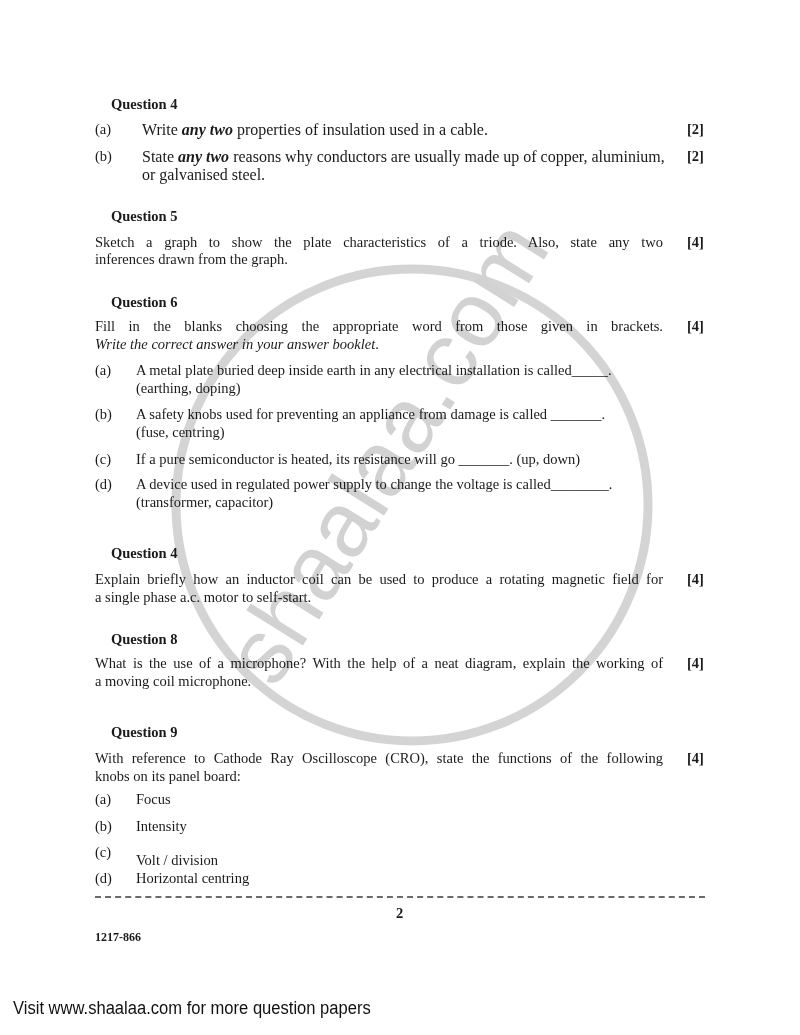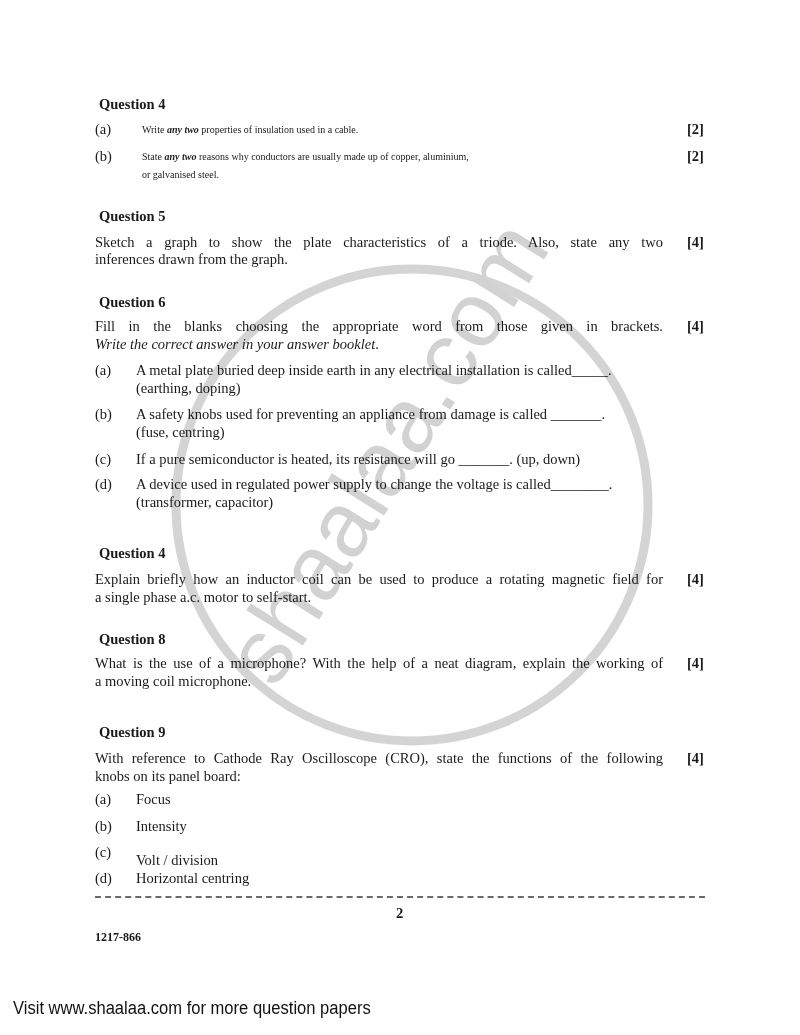--- a/index.html
+++ b/index.html
@@ -11,35 +11,35 @@
       font-family: "Liberation Serif", "DejaVu Serif", serif;
       color: #1a1a1a;
     }
     .page { position: absolute; left: 0; top: 0; width: 800px; height: 1035px; }
     .watermark {
       position: absolute; left: 0; top: 0; width: 800px; height: 1035px;
       pointer-events: none; z-index: 0;
     }
     .content { position: absolute; left: 95px; top: 0; width: 612px; z-index: 1; }
     .q-title {
-      position: absolute; left: 4px;
+      position: absolute; left: 16px;
       font-weight: bold; font-size: 14.5px;
     }
     .line {
       position: absolute; left: 0; width: 568px;
       font-size: 14.5px; line-height: 17px;
       text-align: justify;
     }
     .line.full { text-align: justify; text-align-last: justify; }
     .marks {
       position: absolute; left: 592px;
       font-weight: bold; font-size: 14.5px;
     }
     .sub-label { position: absolute; left: 0; font-size: 14.5px; }
-    .sub-text { position: absolute; left: 41px; width: 525px; font-size: 10px; line-height: 17px; }
+    .sub-text { position: absolute; left: 41px; width: 525px; font-size: 16px; line-height: 17px; }
     .sub-text.wide { left: 47px; }
     .sub-text2 { position: absolute; left: 41px; width: 525px; font-size: 14.5px; line-height: 17px; }
     i b, b i { font-weight: bold; }
     .dashed {
       position: absolute; left: 95px; top: 896px; width: 610px; height: 0;
       border-top: 2px dashed #6a6a6a;
     }
     .page-number {
       position: absolute; left: 396px; top: 905px;
       font-weight: bold; font-size: 14.5px;

